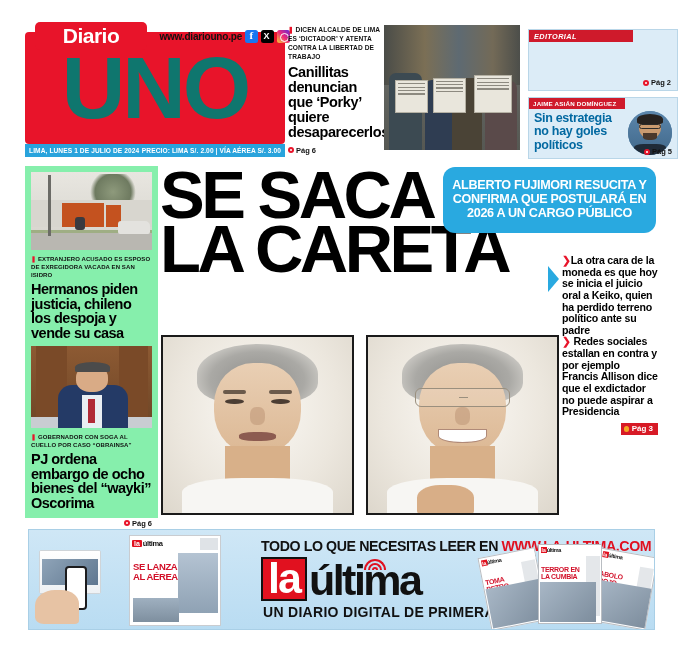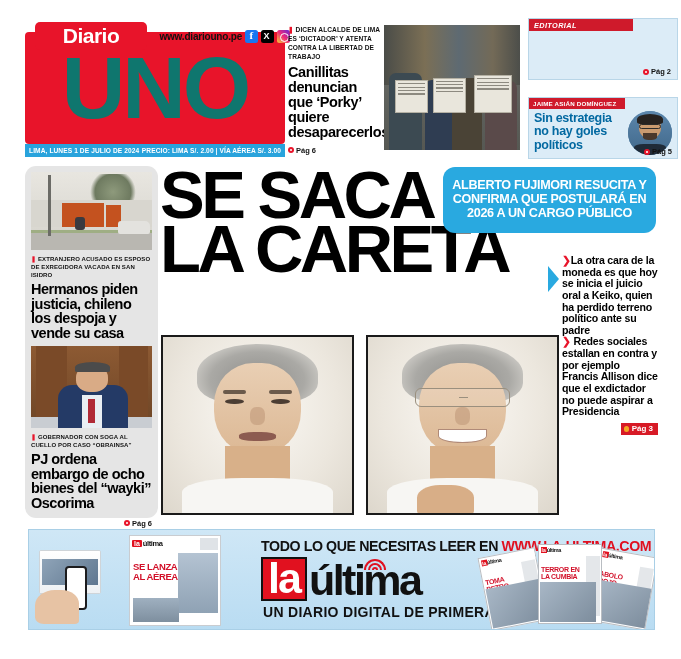--- a/index.html
+++ b/index.html
@@ -82,21 +82,21 @@
   
   .pp-sky{position:absolute;inset:0;background:linear-gradient(#6d6f6b,#565853);}
   .pp-shop{position:absolute;left:0;top:0;width:100%;height:48%;
     background:linear-gradient(90deg,#4a4c48 0%,#7b6f55 30%,#5e6a72 55%,#736a57 80%,#4c4e4a 100%);}
   .pp-person{position:absolute;bottom:0;border-radius:7px 7px 0 0;}
   .pp-sign{position:absolute;background:#e9e6dc;border:0.5px solid #b5b1a4;}
   .pp-sign i{display:block;height:1.2px;background:#8d8a80;margin:2.2px 2px;}
 
   
   .ed-box {
-    position:absolute; left:528px; top:18px; width:150px; height:62px;
+    position:absolute; left:528px; top:29px; width:150px; height:62px;
     background:#dcecf7; border:0.8px solid #b9d6e8;
   }
   .ed-band {
     position:absolute; left:0; top:0; width:104px; height:12px;
     background:#cf1a2b; display:flex; align-items:center; padding-left:5px;
   }
   .ed-band span { color:#fff; font-size:7.3px; font-weight:bold; font-style:italic; letter-spacing:0.4px; }
   .ed-head {
     position:absolute; left:6px; top:16px; width:142px;
     font-size:13.2px; font-weight:bold; color:#000; line-height:1.05; letter-spacing:-0.3px;
@@ -118,22 +118,21 @@
   }
   .op-avatar {
     position:absolute; right:5px; top:13px; width:44px; height:44px;
     border-radius:50%; overflow:hidden; background:#4e7fa8;
   }
   .op-pag { position:absolute; right:5px; bottom:2px; }
 
   
   .left-col {
     position:absolute; left:25px; top:166px; width:133px; height:352px;
-    background:#e5e5e5;
-    border-radius:11px;
+    background:#86efac;
   }
   .lc-card { position:absolute; left:6px; width:121px; }
   .lc-photo { width:121px; background:#9a9a96; overflow:hidden; position:relative; }
   .lc-kicker {
     margin-top:5px; font-size:6px; font-weight:bold; color:#111;
     line-height:1.35; letter-spacing:0.1px; text-transform:uppercase;
   }
   .lc-kicker .arw { color:#e8142a; }
   .lc-head {
     margin-top:3px; font-size:14.5px; font-weight:bold; color:#000;

